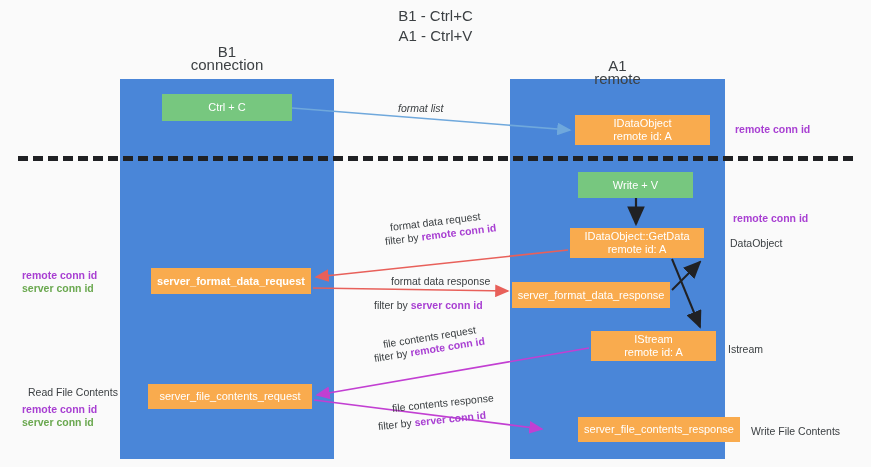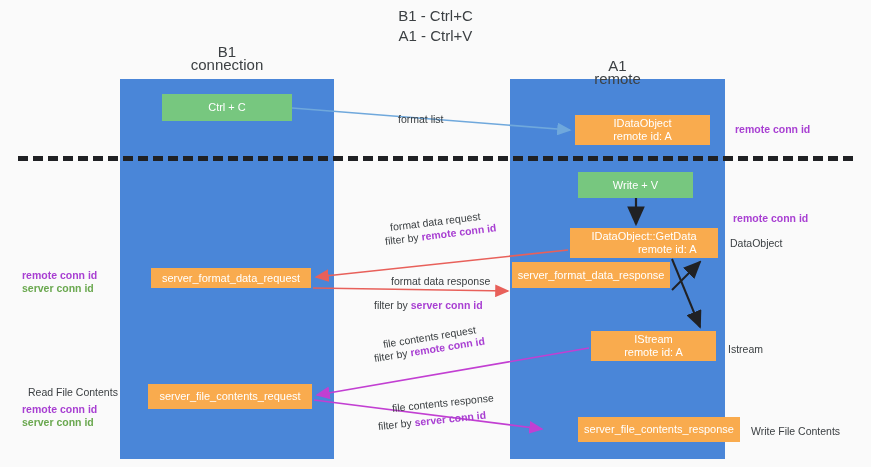--- a/index.html
+++ b/index.html
@@ -58,23 +58,23 @@
     text-align:center;
     white-space:pre-line;
     z-index:6;
   }
   .node.green{ background:#77c77f; }
   .node.orange{ background:#f9ab4e; }
 
   #n-ctrlc{ left:162px; top:94px;  width:130px; height:27px; }
   #n-ido  { left:575px; top:115px; width:135px; height:30px; }
   #n-ctrlv{ left:578px; top:172px; width:115px; height:26px; }
-  #n-getdata{ left:570px; top:228px; width:148px; height:30px;text-align:right; }
-  #n-sfdreq{ left:151px; top:268px; width:160px; height:20px; }
-  #n-sfdres{ left:512px; top:262px; width:158px; height:26px; }
+  #n-getdata{ left:570px; top:228px; width:134px; height:30px; }
+  #n-sfdreq{ left:151px; top:268px; width:160px; height:26px;font-weight:bold; }
+  #n-sfdres{ left:512px; top:282px; width:158px; height:26px; }
   #n-istream{ left:591px; top:331px; width:125px; height:30px; }
   #n-sfcreq{ left:148px; top:384px; width:164px; height:25px; }
   #n-sfcres{ left:578px; top:417px; width:162px; height:25px; }
 
   
   #divider{
     position:absolute;
     left:18px; top:156px;
     width:835px; height:0;
     border-top:5px dashed #202124;
@@ -86,21 +86,21 @@
     position:absolute;
     font-size:10.5px;
     line-height:14px;
     color:#3c4043;
     white-space:nowrap;
     z-index:7;
   }
   .purple{ color:#a83fd2; font-weight:bold; }
   .green-t{ color:#6aa84f; font-weight:bold; }
 
-  #a-formatlist{ left:398px; top:112px; }
+  #a-formatlist{ left:398px; top:101px;font-style:italic; }
   #a-fdreq{ left:390px; top:220px; transform:rotate(-7deg); transform-origin:left center; }
   #a-fdreq2{ left:385px; top:234px; transform:rotate(-7deg); transform-origin:left center; }
   #a-fdres{ left:391px; top:274px; }
   #a-fdres2{ left:374px; top:298px; }
   #a-fcreq{ left:383px; top:337px; transform:rotate(-9deg); transform-origin:left center; }
   #a-fcreq2{ left:374px; top:351px; transform:rotate(-9deg); transform-origin:left center; }
   #a-fcres{ left:392px; top:401px; transform:rotate(-6deg); transform-origin:left center; }
   #a-fcres2{ left:378px; top:419px; transform:rotate(-6deg); transform-origin:left center; }
 
   #a-rc1{ left:735px; top:122px; }

